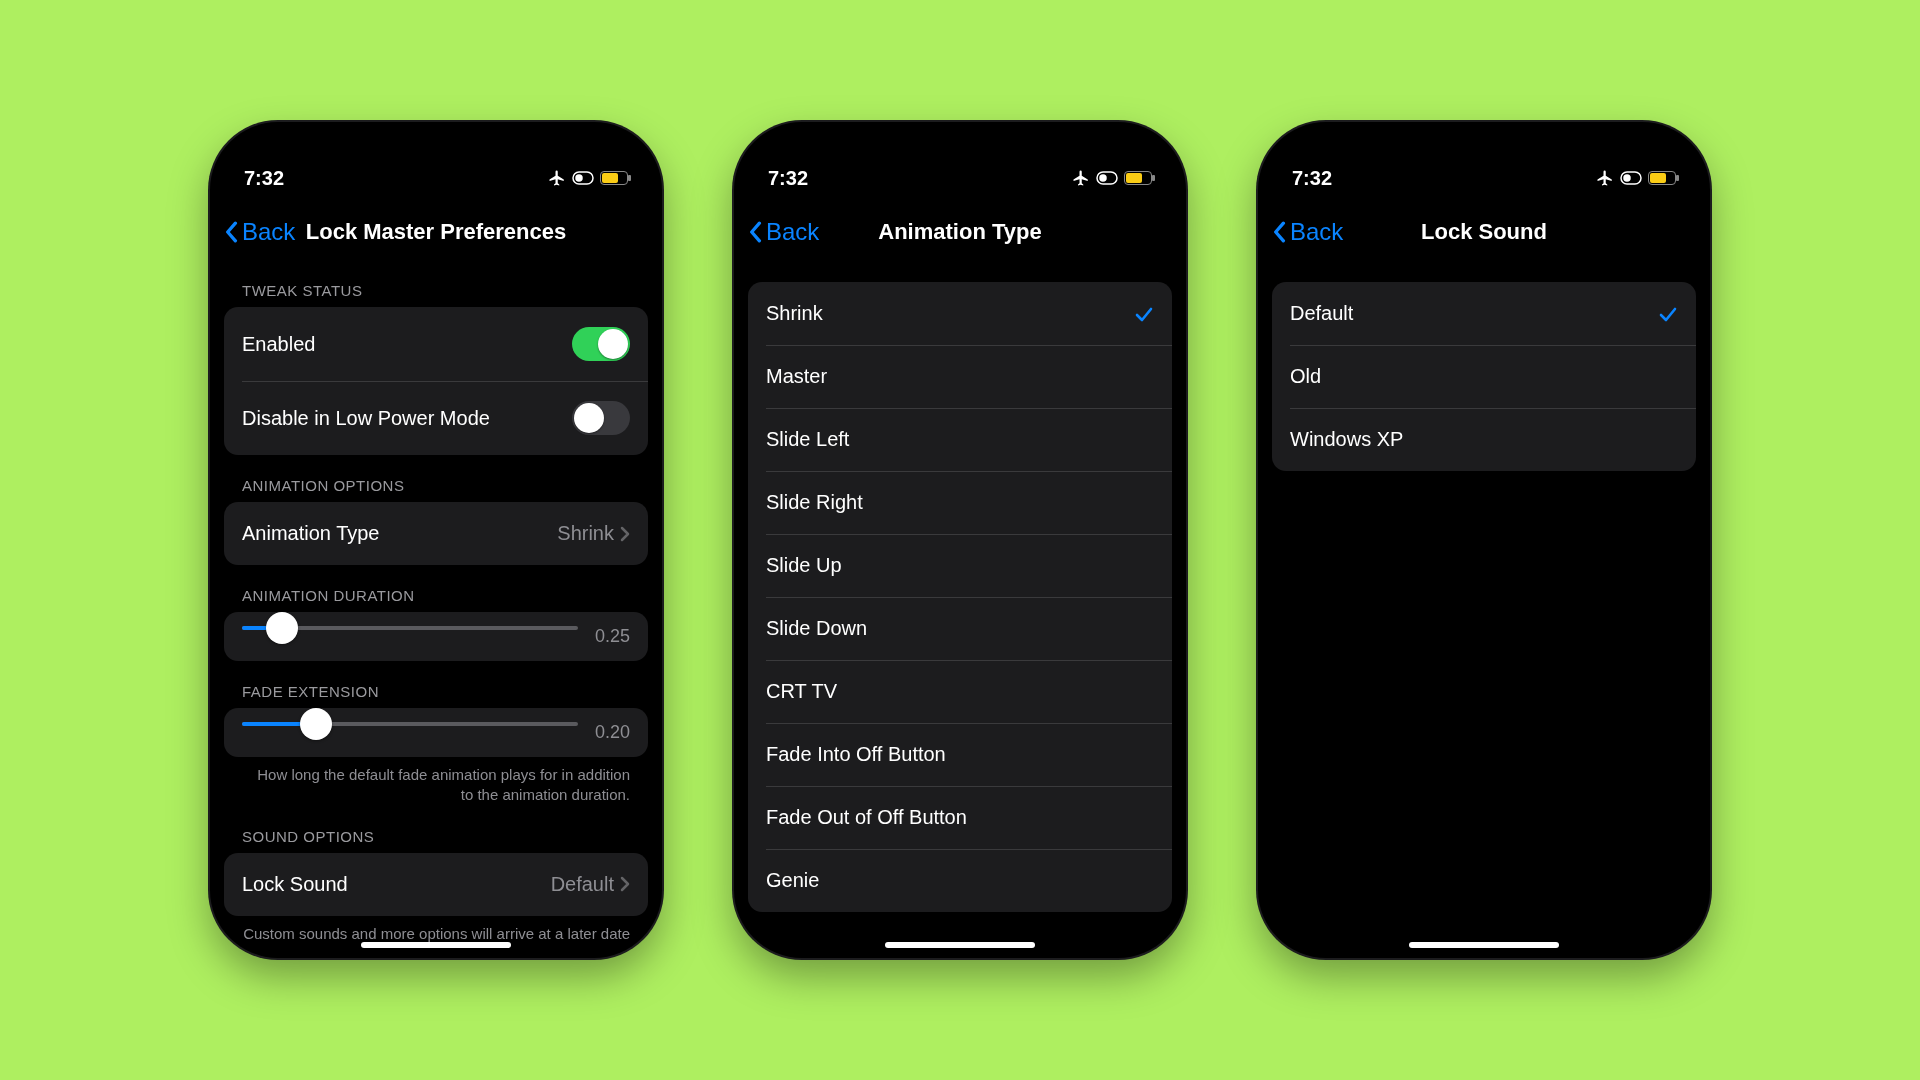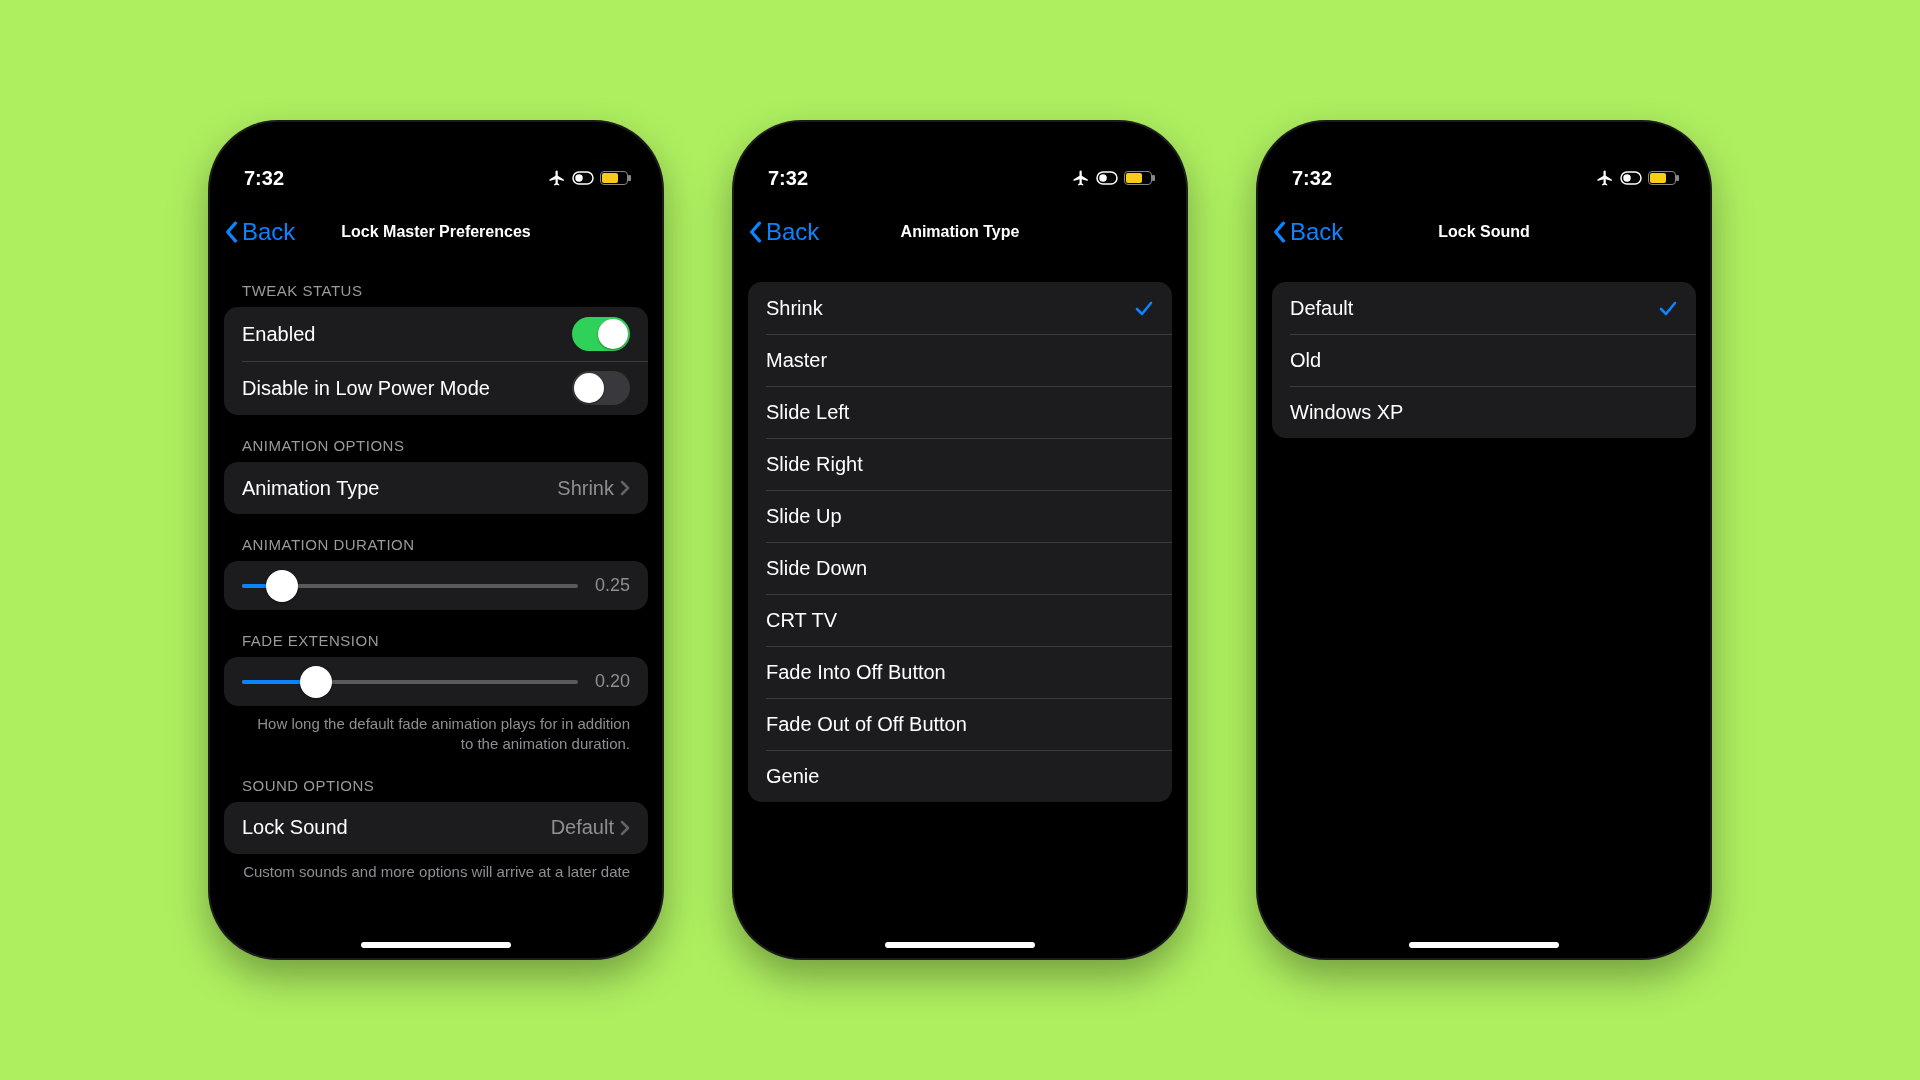--- a/index.html
+++ b/index.html
@@ -65,21 +65,21 @@
     color:#fff;
   }
   .nav-back {
     display:flex; align-items:center; gap:4px;
     color:#0a84ff; font-size:24px;
     padding-left: 14px;
     cursor:pointer;
   }
   .nav-title {
     position:absolute; left:0; right:0; text-align:center;
-    font-size:16px; font-weight:600; color:#fff;
+    font-size:22px; font-weight:600; color:#fff;
     pointer-events:none;
   }
 
   .content {
     flex:1;
     padding: 0 14px;
     overflow:hidden;
     color:#fff;
   }
 
@@ -94,21 +94,21 @@
     text-align:right;
   }
 
   .card {
     background:#1c1c1e;
     border-radius:14px;
     overflow:hidden;
   }
   .row {
     display:flex; align-items:center; justify-content:space-between;
-    padding: 10px 18px;
+    padding: 20px 18px;
     min-height:52px;
     font-size:20px;
     color:#fff;
     position:relative;
   }
   .row + .row::before {
     content:""; position:absolute; top:0; left:18px; right:0;
     height:1px; background:#3a3a3c;
   }
   .row .secondary { color:#8e8e93; font-size:20px; display:flex; align-items:center; gap:6px; }
@@ -122,21 +122,21 @@
   .toggle .knob {
     position:absolute; top:2px; left:2px; width:30px; height:30px;
     border-radius:50%; background:#fff; box-shadow:0 1px 2px rgba(0,0,0,0.4);
     transition:none;
   }
   .toggle.on { background:#30d158; }
   .toggle.on .knob { left:auto; right:2px; }
 
   
   .slider-row {
-    display:flex; align-items:center; gap:12px;
+    display:flex; gap:12px;
     padding: 14px 18px;
   }
   .slider-track {
     flex:1; height:4px; border-radius:2px; background:#5a5a5e; position:relative;
   }
   .slider-fill {
     position:absolute; left:0; top:0; bottom:0; background:#0a84ff; border-radius:2px;
   }
   .slider-thumb {
     position:absolute; top:50%; width:32px; height:32px; border-radius:50%;

